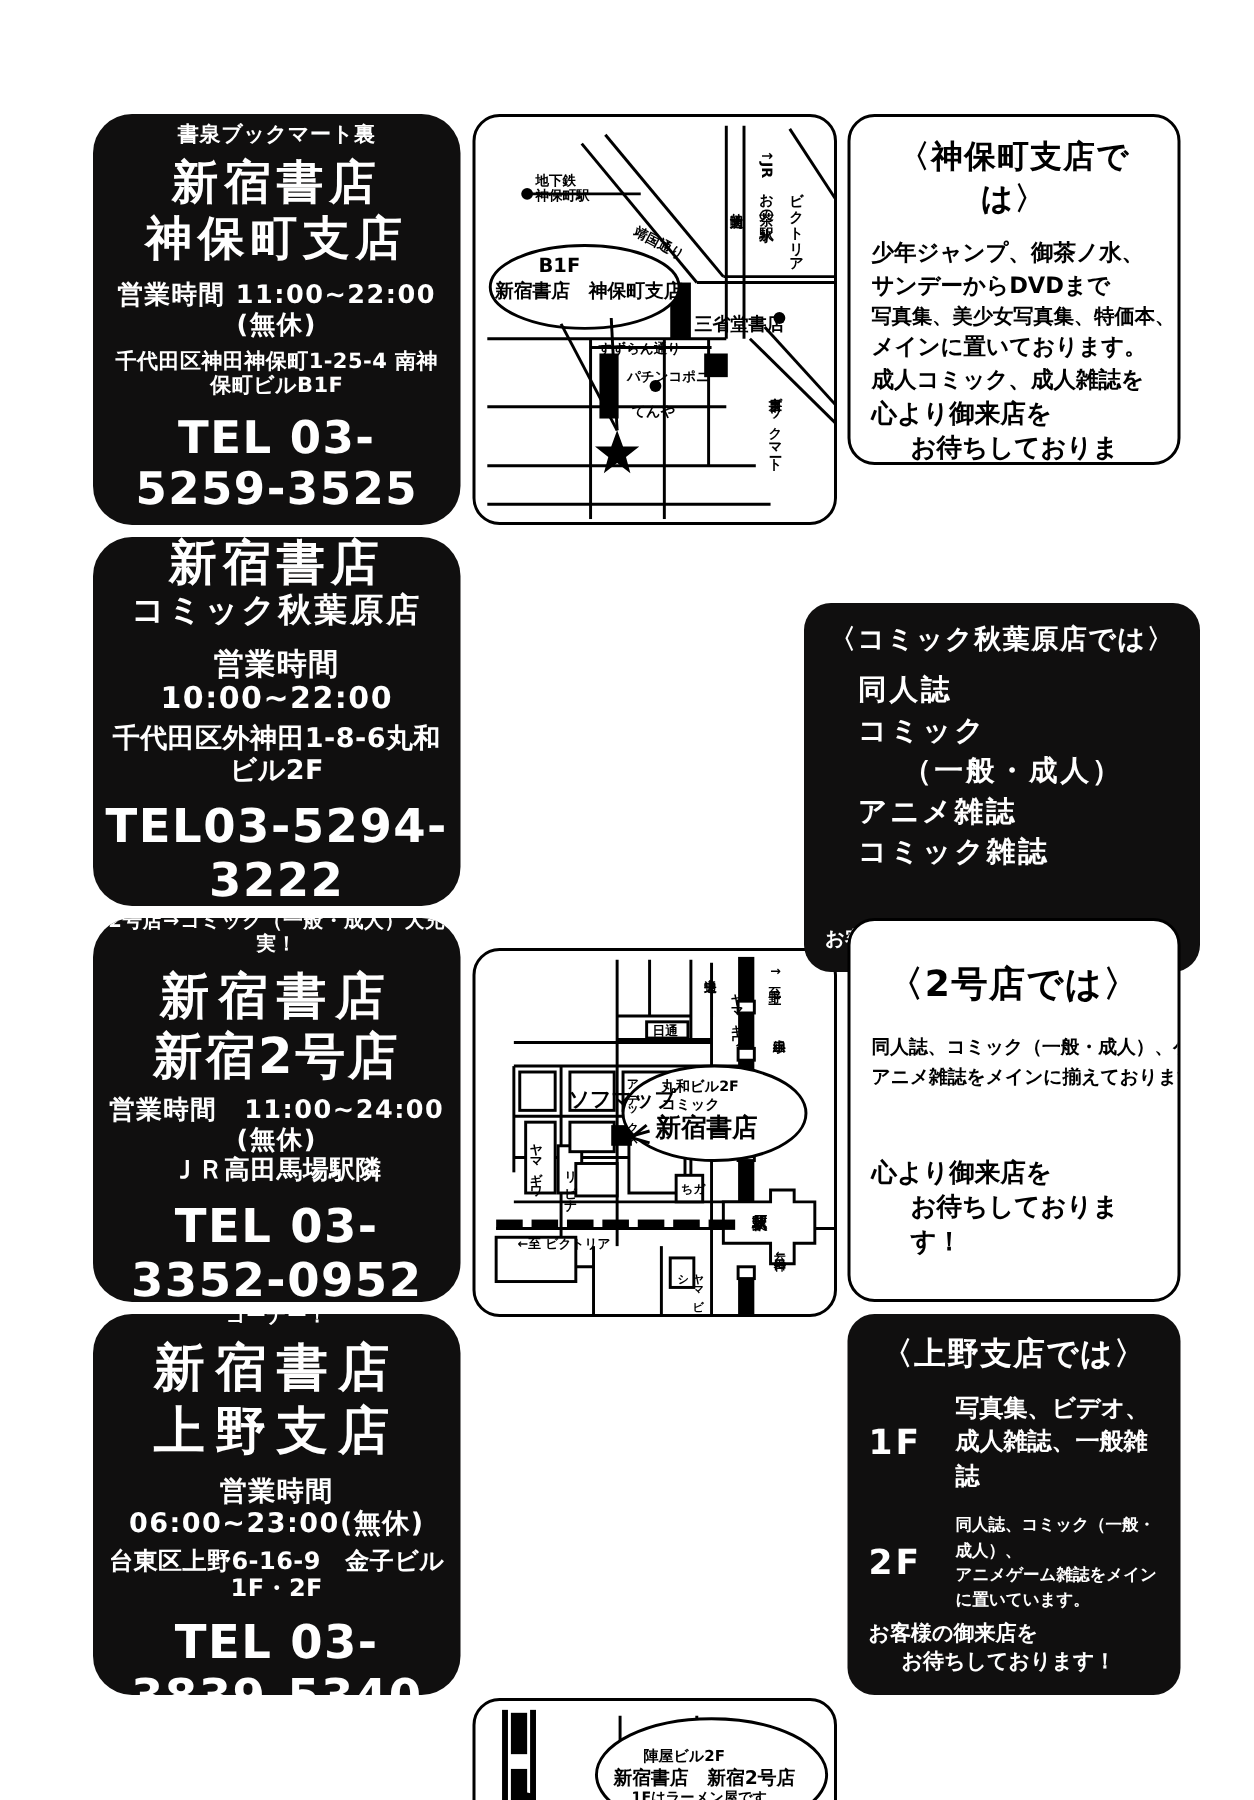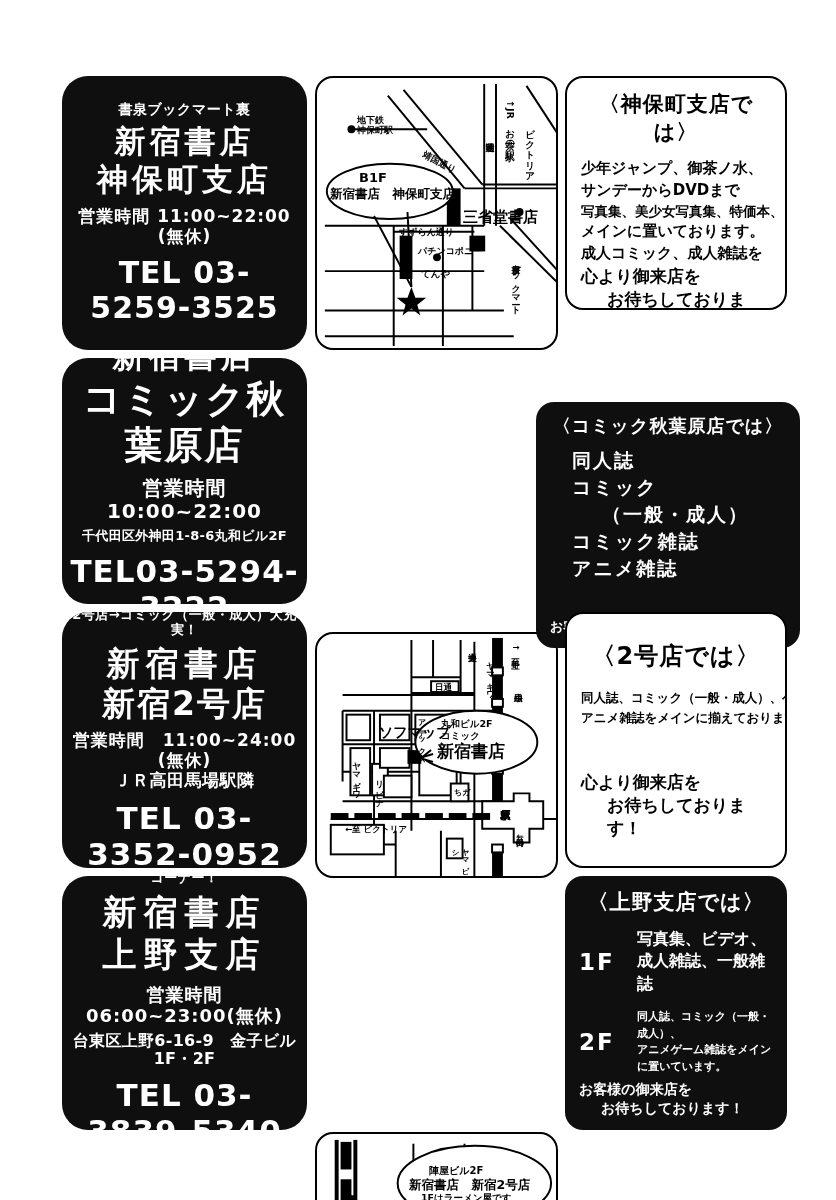--- a/index.html
+++ b/index.html
@@ -55,20 +55,21 @@
 </head>
 <body>
 
 <div class="sheet">
 
 <div class="panel dark info radlg" style="left:62px;top:76px;width:245px;height:274px;">
   <div class="kicker">書泉ブックマート裏</div>
   <div class="name1">新宿書店</div>
   <div class="name2">神保町支店</div>
   <div class="hours">営業時間  11:00~22:00 (無休)</div>
+  <div class="addr">千代田区神田神保町1-25-4  南神保町ビルB1F</div>
   <div class="tel">TEL 03-5259-3525</div>
 </div>
 
 <div class="panel light map" style="left:315px;top:76px;width:243px;height:274px;">
   <svg viewBox="0 0 243 274" preserveAspectRatio="none">
     <g stroke="#000" fill="none" stroke-width="2">
 
       <path d="M72 18 L150 112"></path>
           <path d="M88 12 L168 108"></path>
       <path d="M150 112 L246 112"></path>
@@ -109,21 +110,21 @@
     <path d="M92 136 L96 212" stroke="#000" stroke-width="2" fill="none"></path>
   </svg>
   <div class="mlabel" style="position:absolute;left:42px;top:92px;font-size:13px;">B1F</div>
   <div class="mlabel" style="position:absolute;left:13px;top:108px;font-size:12.5px;">新宿書店　神保町支店</div>
   <div class="mlabel" style="position:absolute;left:40px;top:36px;font-size:9px;">地下鉄</div>
   <div class="mlabel" style="position:absolute;left:40px;top:46px;font-size:9px;">神保町駅</div>
   <div class="mlabel" style="position:absolute;left:104px;top:78px;font-size:9px;transform:rotate(28deg);">靖国通り</div>
   <div class="mlabel" style="position:absolute;left:166px;top:58px;font-size:9px;writing-mode:vertical-rl;">明大通り</div>
   <div class="mlabel" style="position:absolute;left:186px;top:22px;font-size:9.5px;writing-mode:vertical-rl;">↑JR お茶の水駅</div>
   <div class="mlabel" style="position:absolute;left:206px;top:44px;font-size:9.5px;writing-mode:vertical-rl;">ビクトリア</div>
-  <div class="mlabel" style="position:absolute;left:146px;top:130px;font-size:15px;">三省堂書店</div>
+  <div class="mlabel" style="position:absolute;left:146px;top:130px;font-size:12px;">三省堂書店</div>
   <div class="mlabel" style="position:absolute;left:82px;top:148px;font-size:9px;">すずらん通り</div>
   <div class="mlabel" style="position:absolute;left:101px;top:167px;font-size:9px;">パチンコポニー</div>
   <div class="mlabel" style="position:absolute;left:104px;top:190px;font-size:9.5px;">てんや</div>
   <div class="mlabel" style="position:absolute;left:192px;top:180px;font-size:9px;writing-mode:vertical-rl;">書泉ブックマート</div>
 </div>
 
 <div class="panel light desc" style="left:565px;top:76px;width:222px;height:234px;">
   <div class="head">〈神保町支店では〉</div>
   <div class="body">
     <div class="ln">少年ジャンプ、御茶ノ水、</div>
@@ -133,23 +134,23 @@
     <div class="ln">成人コミック、成人雑誌を</div>
   </div>
   <div class="closing">
     <div>心より御来店を</div>
     <div class="l2">お待ちしております！</div>
   </div>
 </div>
 
 <div class="panel dark info radlg" style="left:62px;top:358px;width:245px;height:246px;">
   <div class="name1" style="font-size:32px;">新宿書店</div>
-  <div class="name2" style="font-size:38px;letter-spacing:2px;">コミック秋葉原店</div>
+  <div class="name2" style="font-size:22px;letter-spacing:2px;">コミック秋葉原店</div>
   <div class="hours" style="font-size:20px;">営業時間　10:00~22:00</div>
-  <div class="addr" style="font-size:13px;">千代田区外神田1-8-6丸和ビル2F</div>
+  <div class="addr" style="font-size:18px;">千代田区外神田1-8-6丸和ビル2F</div>
   <div class="tel" style="font-size:31px;">TEL03-5294-3222</div>
 </div>
 
 <div class="panel light map" style="left:315px;top:358px;width:243px;height:246px;">
   <svg viewBox="0 0 243 246" preserveAspectRatio="none">
     <g stroke="#000" fill="none" stroke-width="2">
       <path d="M96 6 L96 78"></path>
           <path d="M118 6 L118 44"></path>
       <path d="M146 6 L146 60"></path>
       <path d="M96 44 L146 44"></path>
@@ -236,22 +237,22 @@
   <div class="mlabel" style="position:absolute;left:196px;top:196px;font-size:8px;writing-mode:vertical-rl;">至 神田↓</div>
   <div class="mlabel" style="position:absolute;left:133px;top:210px;font-size:7.5px;writing-mode:vertical-rl;">ヤマビシ</div>
 </div>
 
 <div class="panel dark desc" style="left:536px;top:358px;width:264px;height:246px;margin-top:44px;">
   <div class="head" style="font-size:18px;margin-bottom:9px;">〈コミック秋葉原店では〉</div>
   <div class="list">
     <div>同人誌</div>
     <div>コミック</div>
     <div class="ind">（一般・成人）</div>
+    <div>アニメ雑誌</div>
     <div>コミック雑誌</div>
-    <div>アニメ雑誌</div>
   </div>
   <div class="small-close">
     <div>お客様の御来店を</div>
 
   </div>
 </div>
 
 <div class="panel dark info radlg" style="left:62px;top:612px;width:245px;height:256px;">
   <div class="kicker" style="font-size:13px;">2号店→コミック（一般・成人）大充実！</div>
   <div class="name1" style="font-size:33px;letter-spacing:6px;">新宿書店</div>

